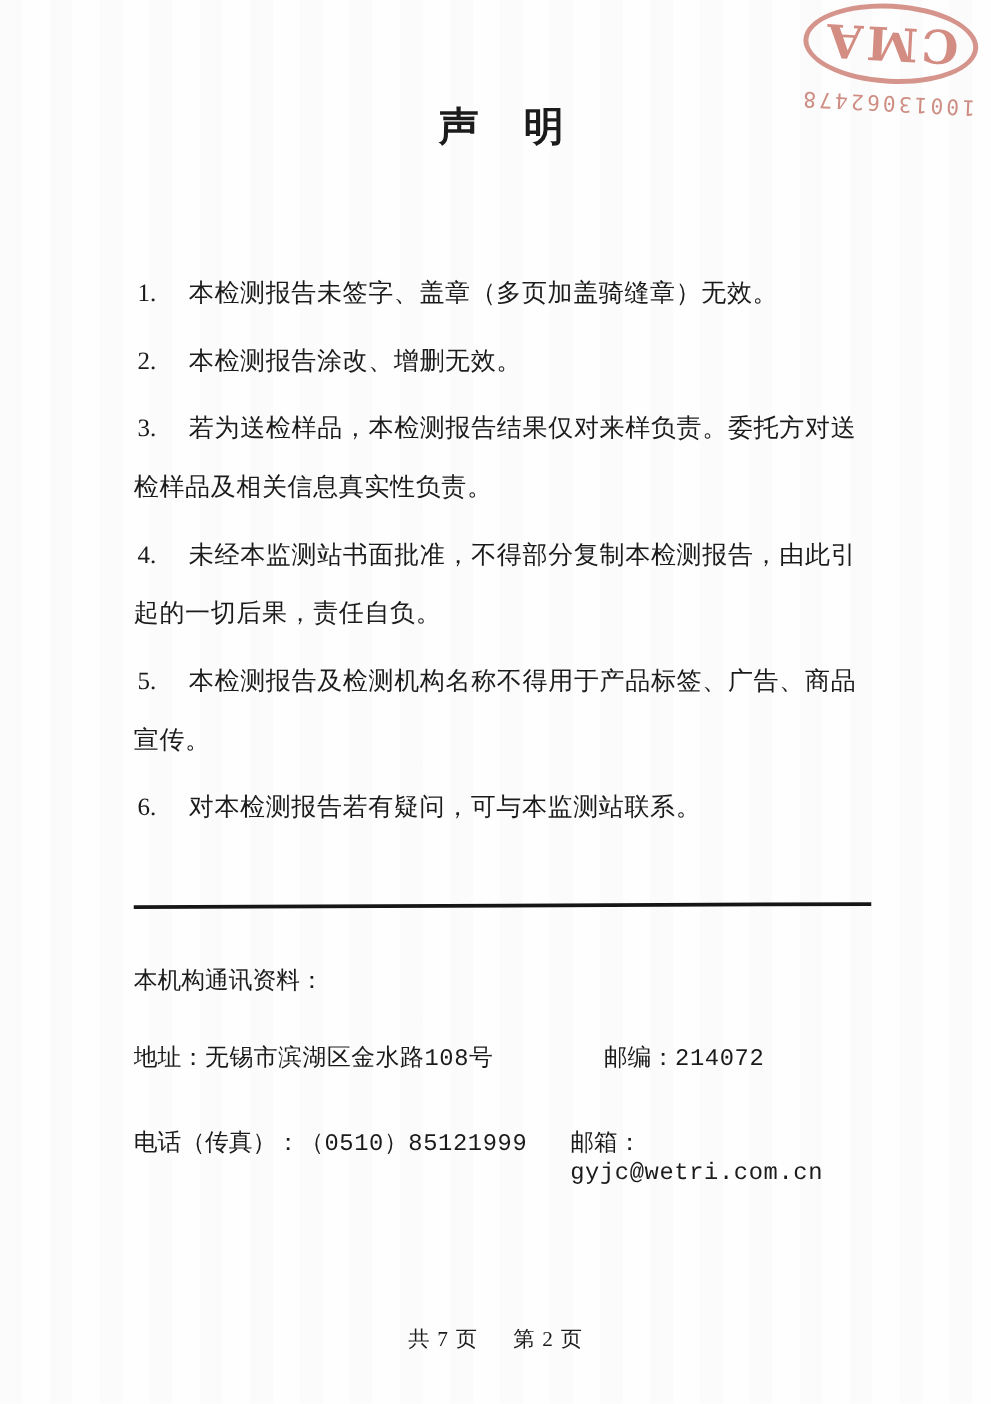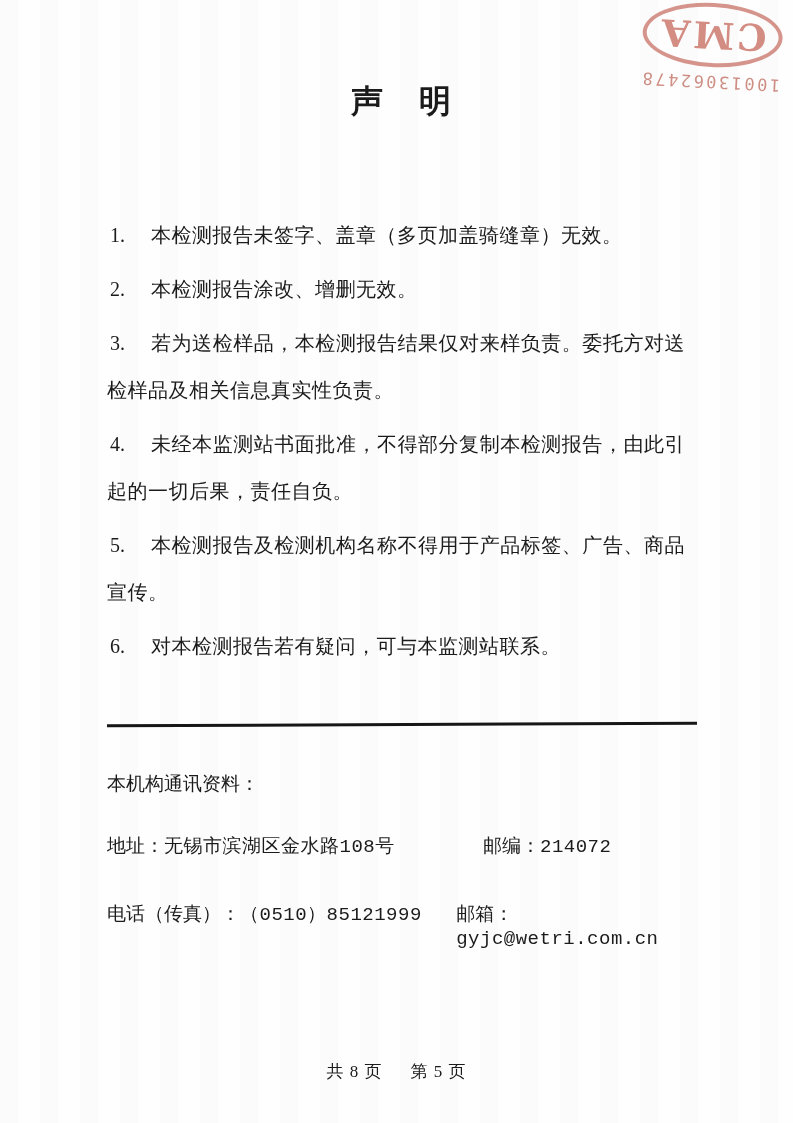--- a/index.html
+++ b/index.html
@@ -166,17 +166,17 @@
       <div class="contact-left">
         <span>电话（传真）：</span><span class="latin-mono">（0510）85121999</span>
       </div>
       <div class="contact-right">
         <span>邮箱：</span><span class="latin-mono">gyjc@wetri.com.cn</span>
       </div>
     </div>
   </div>
 
   <div class="footer">
-    <span>共 8 页</span>
-    <span>第 5 页</span>
+    <span>共 7 页</span>
+    <span>第 2 页</span>
   </div>
 
 </div>
 
 </body></html>

